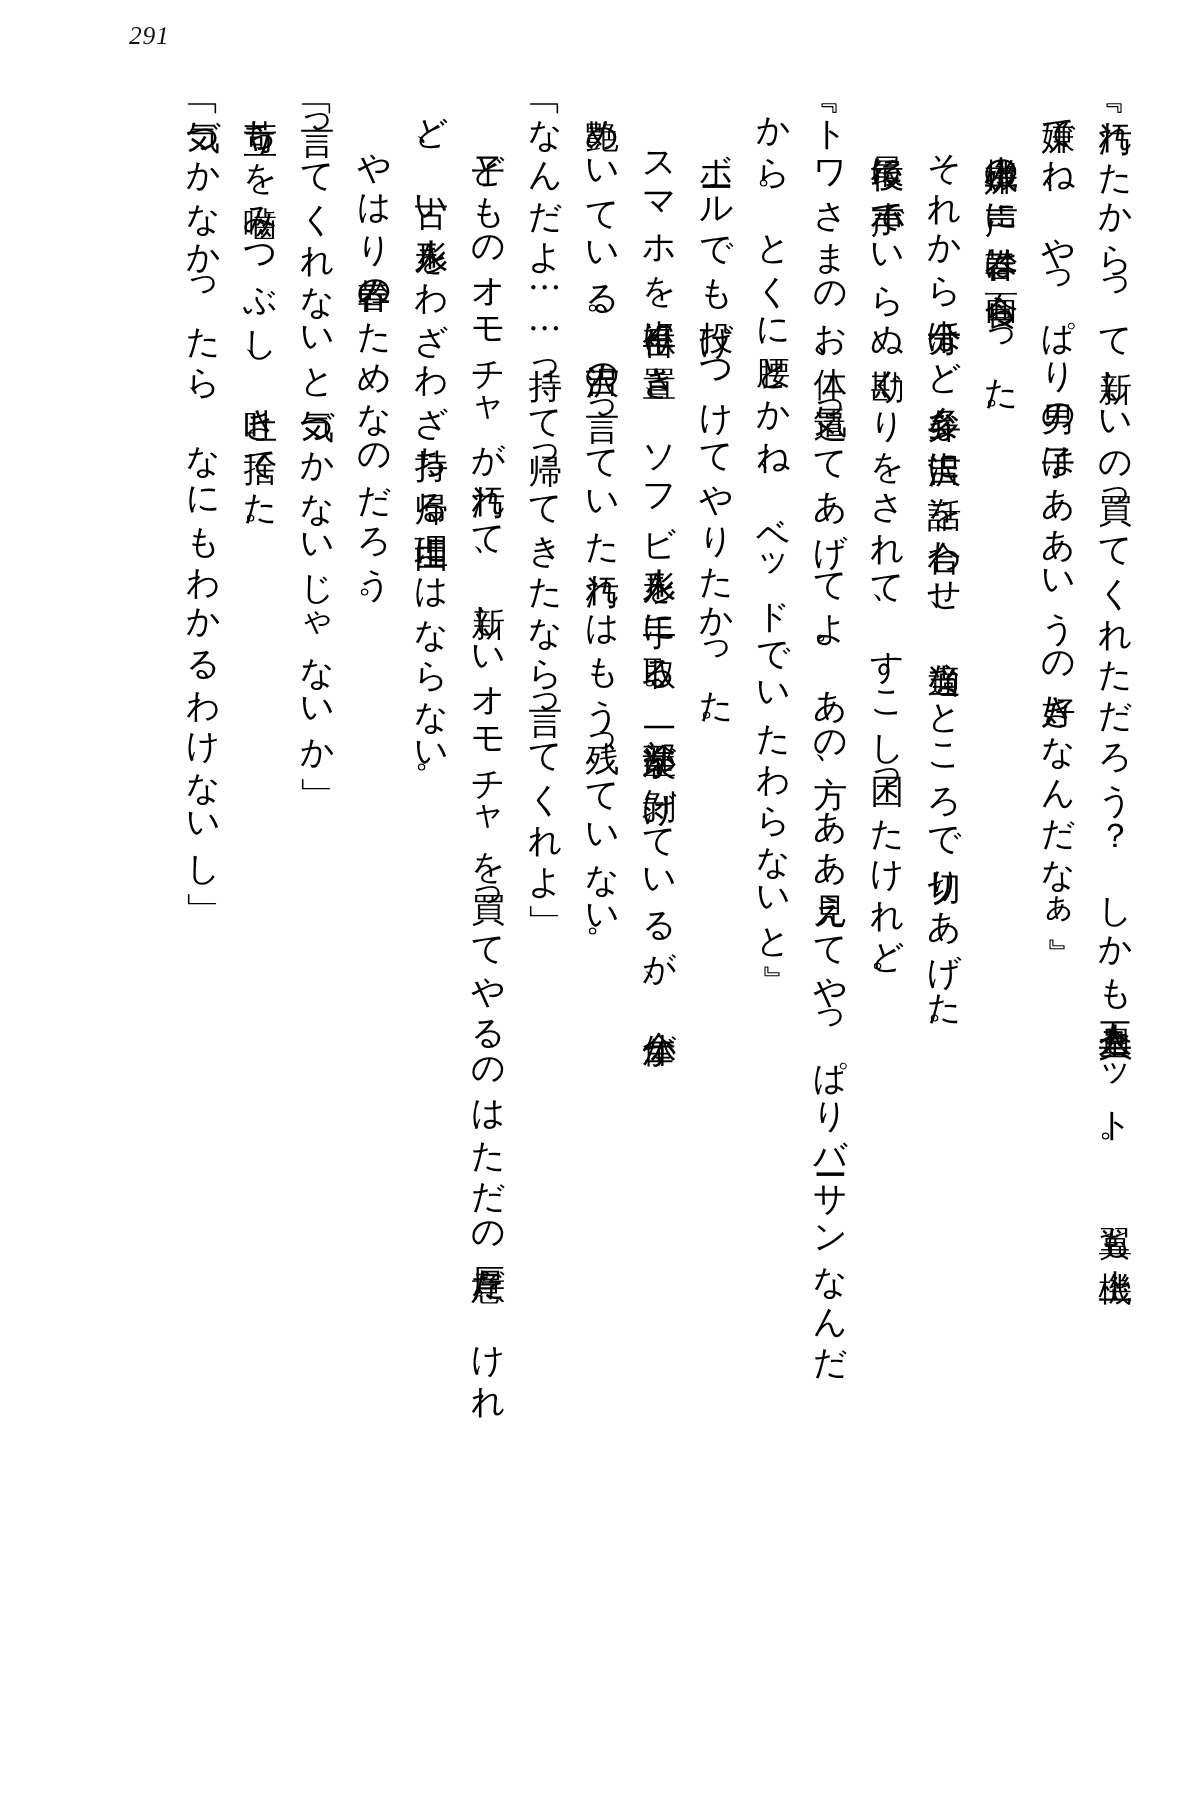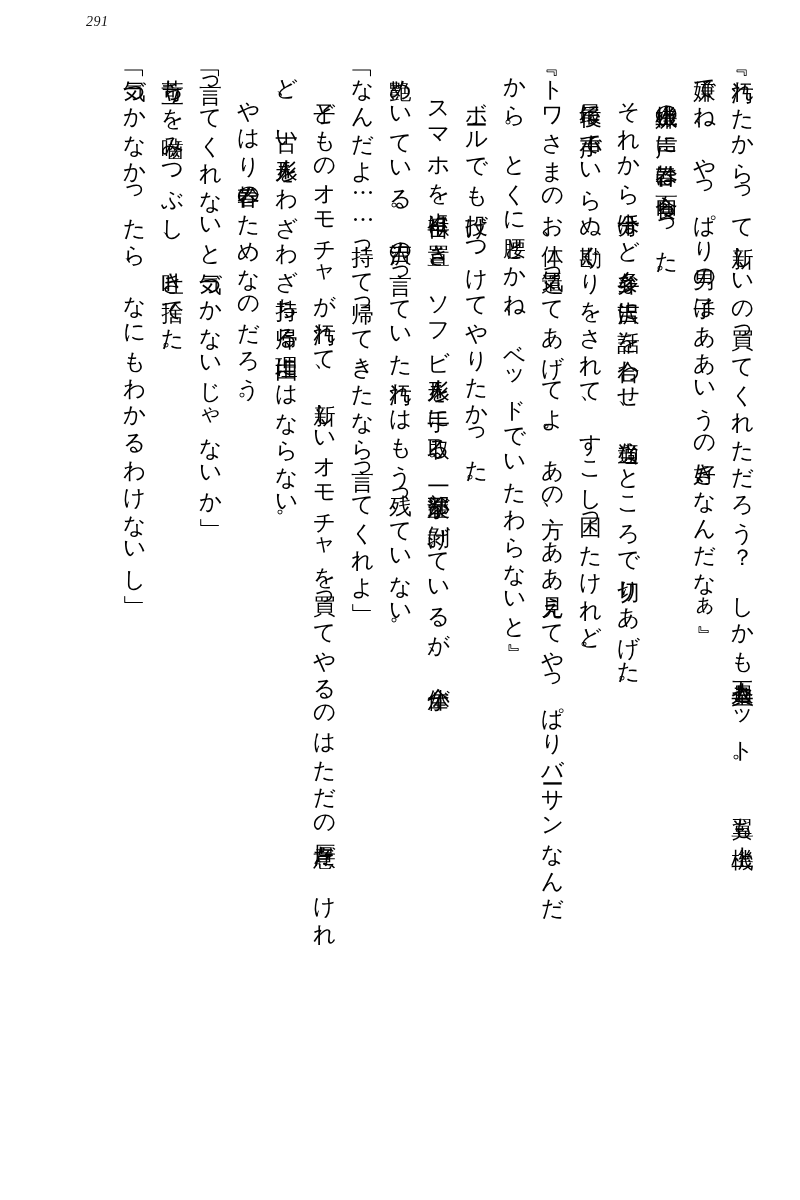--- a/index.html
+++ b/index.html
@@ -21,21 +21,21 @@
     width: 800px;
     height: 1200px;
     background: #ffffff;
   }
   .page-number {
     position: absolute;
     top: 14px;
     left: 86px;
     font-family: "Liberation Serif", "DejaVu Serif", serif;
     font-style: italic;
-    font-size: 14px;
+    font-size: 17px;
     letter-spacing: 0.5px;
     color: #111111;
   }
   .text-body {
     position: absolute;
     top: 62px;
     left: 48px;
     width: 706px;
     height: 1110px;
     display: flex;

